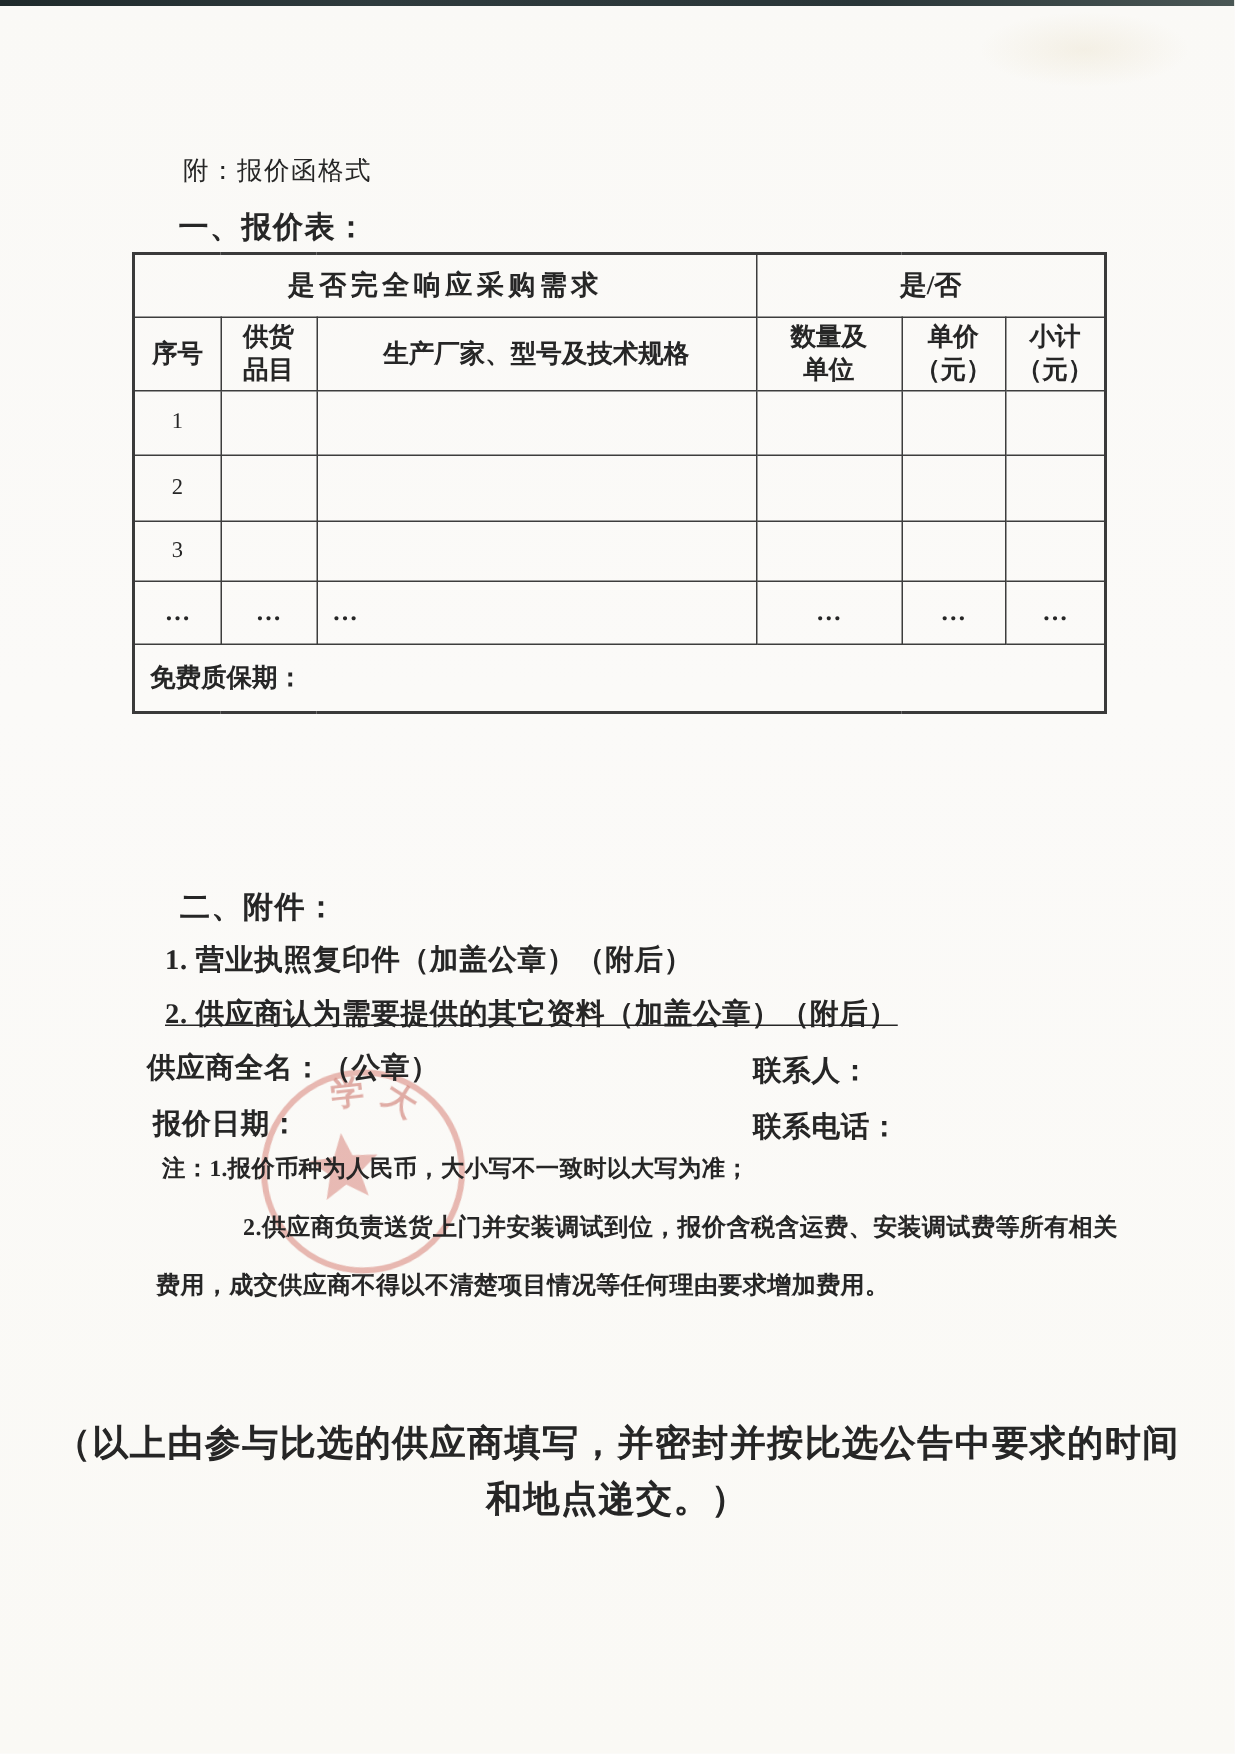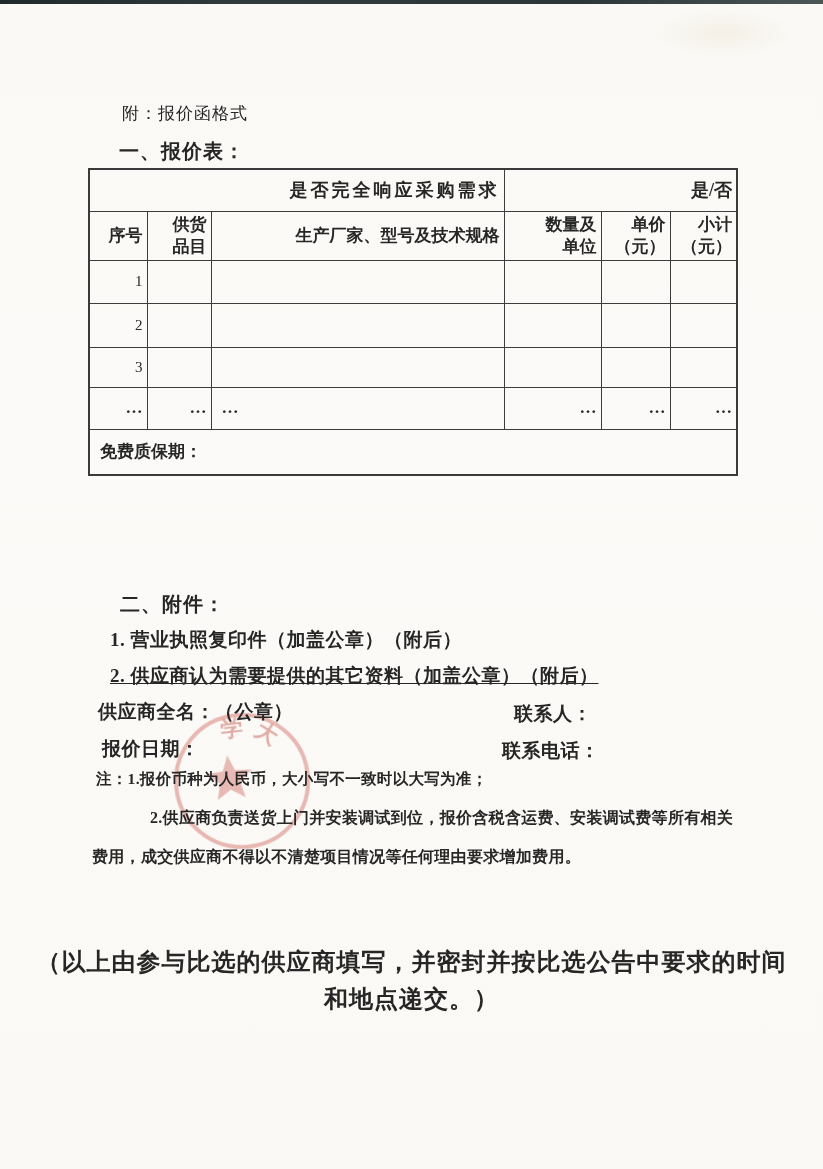--- a/index.html
+++ b/index.html
@@ -18,38 +18,38 @@
     position:absolute; top:8px; right:30px; width:140px; height:50px;
     background:radial-gradient(closest-side, rgba(214,196,150,0.18), rgba(214,196,150,0));
   }
   .attachment-label { position:absolute; left:122px; top:102px; font-size:17px; letter-spacing:1px; }
   .sec-title { position:absolute; font-size:20px; font-weight:bold; letter-spacing:1px; }
   #sec1-title { left:119px; top:138px; }
   #sec2-title { left:120px; top:591px; }
 
   table.quote { position:absolute; left:88px; top:168px; width:648px;
     border-collapse:collapse; table-layout:fixed; border:2px solid #3a3a3a; }
-  table.quote td { border:1.6px solid #3d3d3d; text-align:right; vertical-align:middle;
+  table.quote td { border:1.6px solid #3d3d3d; text-align:center; vertical-align:middle;
     font-size:17px; padding:2px 4px; }
   table.quote .wrap { white-space:pre-line; line-height:1.3; }
   table.quote .hd { font-weight:bold; }
   table.quote .top-hd { font-size:18px; letter-spacing:3px; font-weight:bold; }
   table.quote .left { text-align:left; padding-left:10px; }
   table.quote .num { font-size:15px; }
   table.quote .b { font-weight:bold; }
 
   .body-line { position:absolute; font-size:19px; font-weight:bold; letter-spacing:0.5px; }
   #item1 { left:110px; top:627px; }
   #item2 { left:110px; top:663px;text-decoration:underline; }
   #supplier-name { left:98px; top:699px; }
-  #contact-person { left:514px; top:701px; }
+  #contact-person { left:502px; top:701px; }
   #quote-date { left:102px; top:736px; }
   #contact-phone { left:502px; top:738px; }
 
-  .note { position:absolute; font-size:16px; font-weight:600; letter-spacing:0.3px; }
+  .note { position:absolute; font-size:16px; font-weight:600; letter-spacing:0.3px;margin-left:12px; }
   #note-line1 { left:96px; top:769px; font-size:15.5px; }
   #note-line1 .n, #note-line2 .n { font-weight:bold; }
   #note-line2 { left:150px; top:808px; }
   #note-line3 { left:92px; top:847px; }
 
   .footer-line { position:absolute; left:0; width:100%; text-align:center;
     font-size:24px; font-weight:bold; letter-spacing:1px; }
   #footer-line1 { top:946px; }
   #footer-line2 { top:983px; }
 

